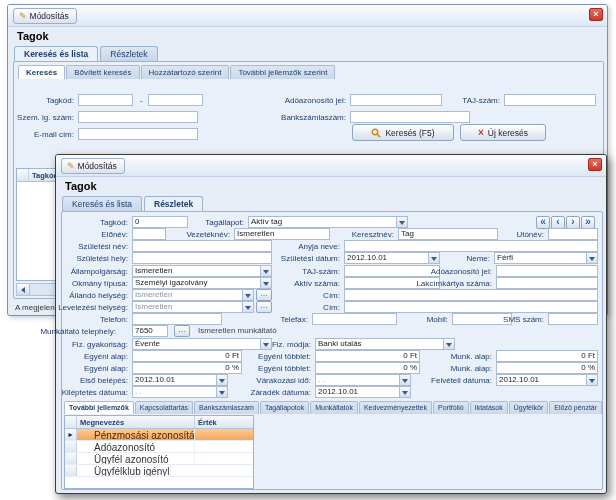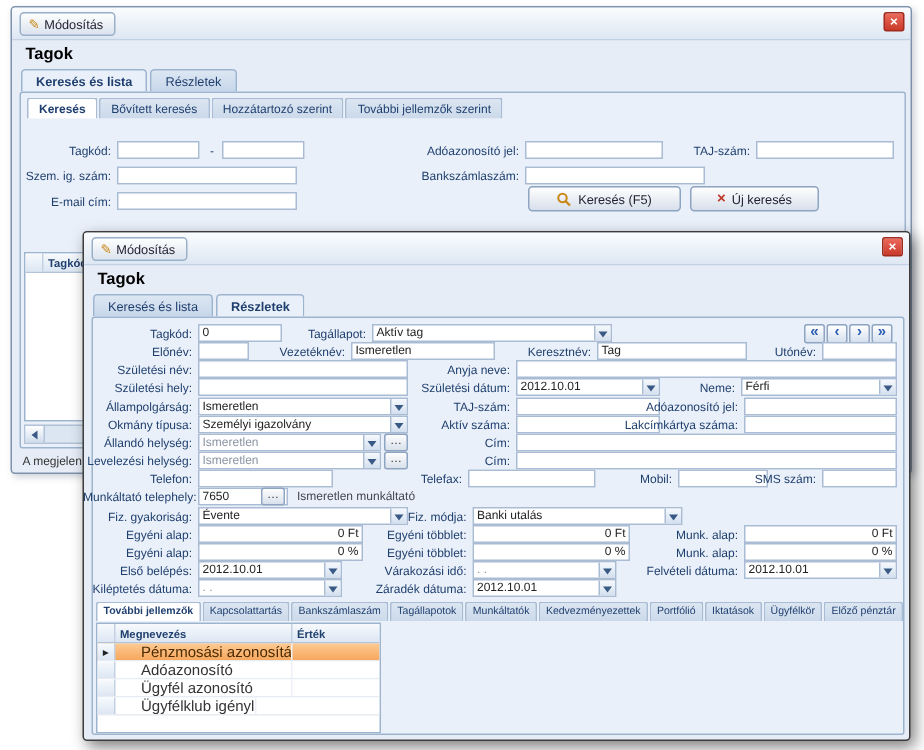--- a/index.html
+++ b/index.html
@@ -288,22 +288,22 @@
         <span class="inp" style="left:70px;width:90px"></span>
         <span class="lbl" style="right:294px">Telefax:</span>
         <span class="inp" style="left:250px;width:85px"></span>
         <span class="lbl" style="right:154px">Mobil:</span>
         <span class="inp" style="left:390px;width:60px"></span>
         <span class="lbl" style="right:58px">SMS szám:</span>
         <span class="inp" style="left:486px;width:50px"></span>
       </div>
 
       <div class="frow" style="top:113px">
-        <span class="lbl" style="right:471px">Munkáltató telephely:</span>
-        <span class="inp" style="left:70px;width:60px">7650</span>
+        <span class="lbl" style="right:486px">Munkáltató telephely:</span>
+        <span class="inp" style="left:70px;width:36px">7650</span>
         <span class="mini" style="left:112px">…</span>
         <span class="note" style="left:136px">Ismeretlen munkáltató</span>
       </div>
 
       <div class="frow" style="top:126px">
         <span class="lbl" style="right:474px">Fiz. gyakoriság:</span>
         <span class="inp cmb" style="left:70px;width:140px">
           <span class="cval">Évente</span>
           <span class="dd"></span>
         </span>

